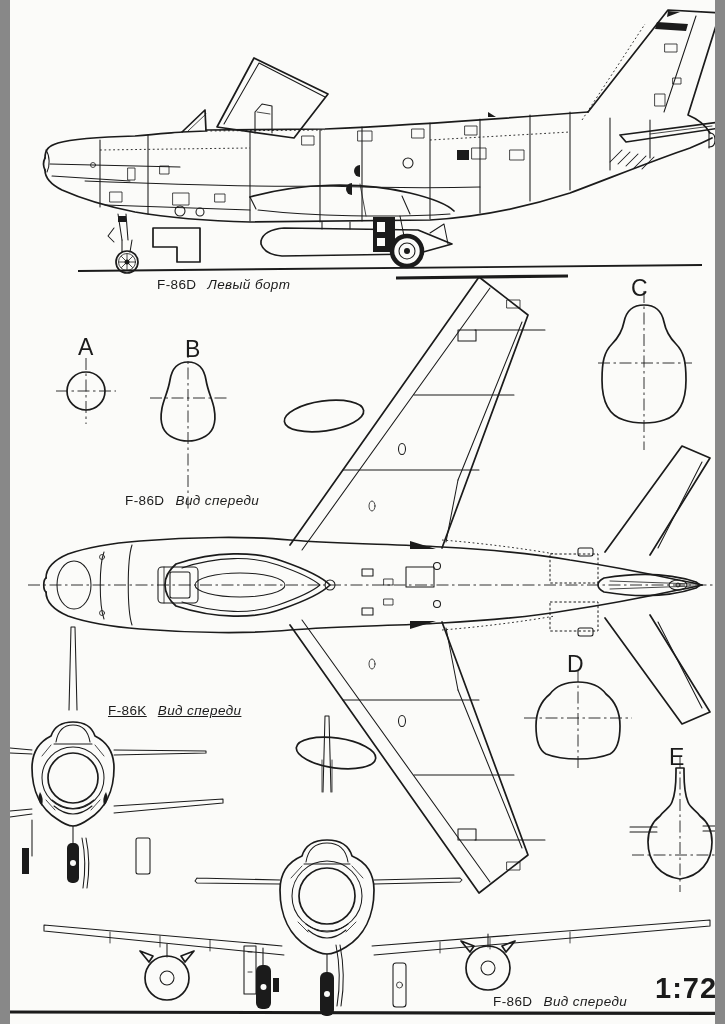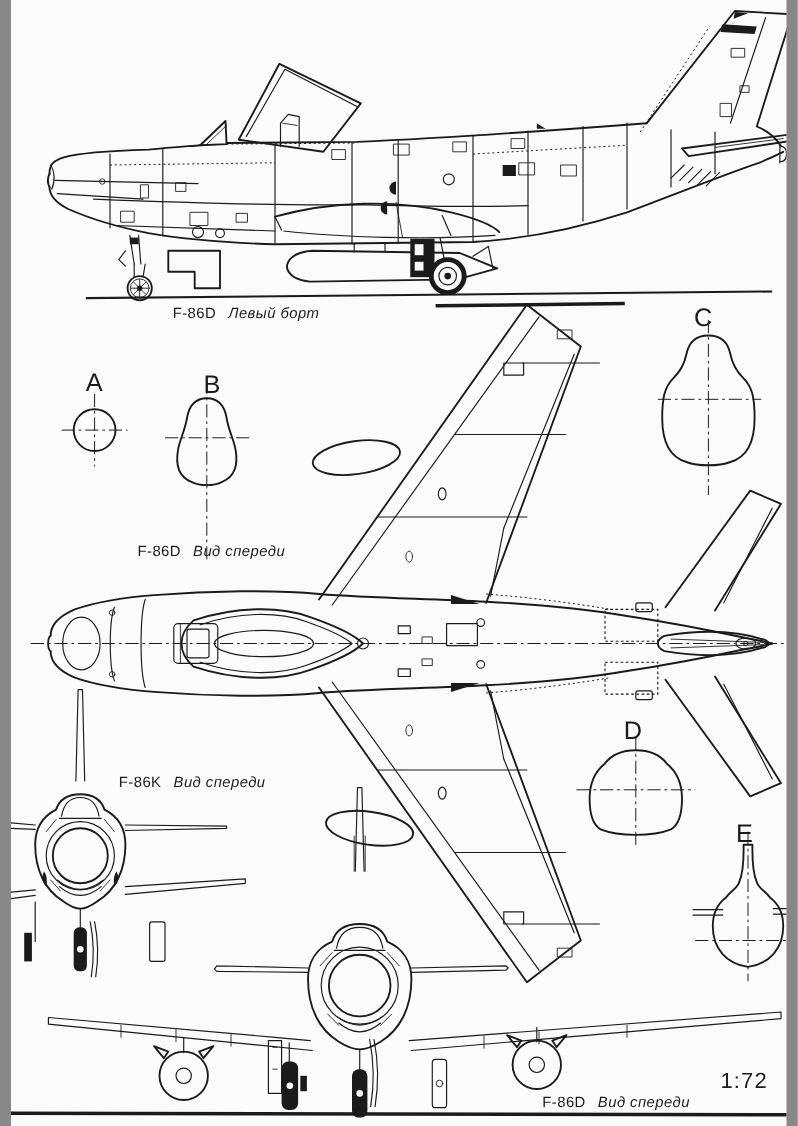--- a/index.html
+++ b/index.html
@@ -18,21 +18,21 @@
   .cx { fill:none; stroke:var(--ink); stroke-width:0.9; stroke-dasharray:12 3.5 2.5 3.5; }
   .dt { fill:none; stroke:var(--ink); stroke-width:0.9; stroke-dasharray:1.8 2.6; }
   .dr { fill:none; stroke:var(--ink); stroke-width:1; stroke-dasharray:2.5 2.2; }
   .g2 { fill:none; stroke:var(--ink); stroke-width:1.9; }
   .g3 { fill:none; stroke:var(--ink); stroke-width:3.2; }
   .bd { fill:none; stroke:var(--ink); stroke-width:2.6; }
   
   .lbl { position:absolute; white-space:nowrap; font-size:13.5px; letter-spacing:0.4px; }
   .lbl .cap { font-style:italic; margin-left:11px; }
   .sec { position:absolute; font-size:23px; letter-spacing:0.5px; }
-  .scale { position:absolute; font-size:20px; font-weight:normal; letter-spacing:1px; }
+  .scale { position:absolute; font-size:29px; font-weight:bold; letter-spacing:1px; }
 </style>
 </head>
 <body>
 
 <div class="page">
 
 <svg width="725" height="1024" viewBox="0 0 725 1024">
 
   <g>
     <line class="bd" x1="714.5" y1="0" x2="714.5" y2="1013"></line>
@@ -403,21 +403,21 @@
 </svg>
 
 <div class="lbl" style="left:147px; top:277px;">
   <span>F-86D</span><span class="cap">Левый борт</span>
 </div>
 
 <div class="lbl" style="left:115px; top:493px;">
   <span>F-86D</span><span class="cap">Вид спереди</span>
 </div>
 
-<div class="lbl" style="left:98px; top:703px;">
+<div class="lbl" style="left:98px; top:703px;text-decoration:underline;">
   <span>F-86K</span><span class="cap">Вид спереди</span>
 </div>
 
 <div class="lbl" style="left:483px; top:994px;">
   <span>F-86D</span><span class="cap">Вид спереди</span>
 </div>
 
 <div class="scale" style="left:645px; top:972px;">1:72</div>
 
 <div class="sec" style="left:68px; top:334px;">A</div>

